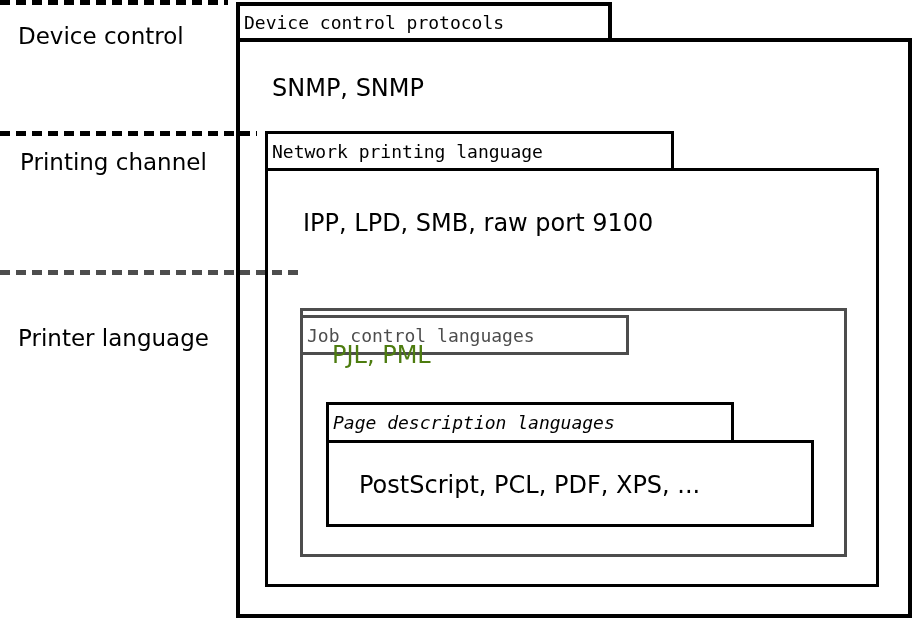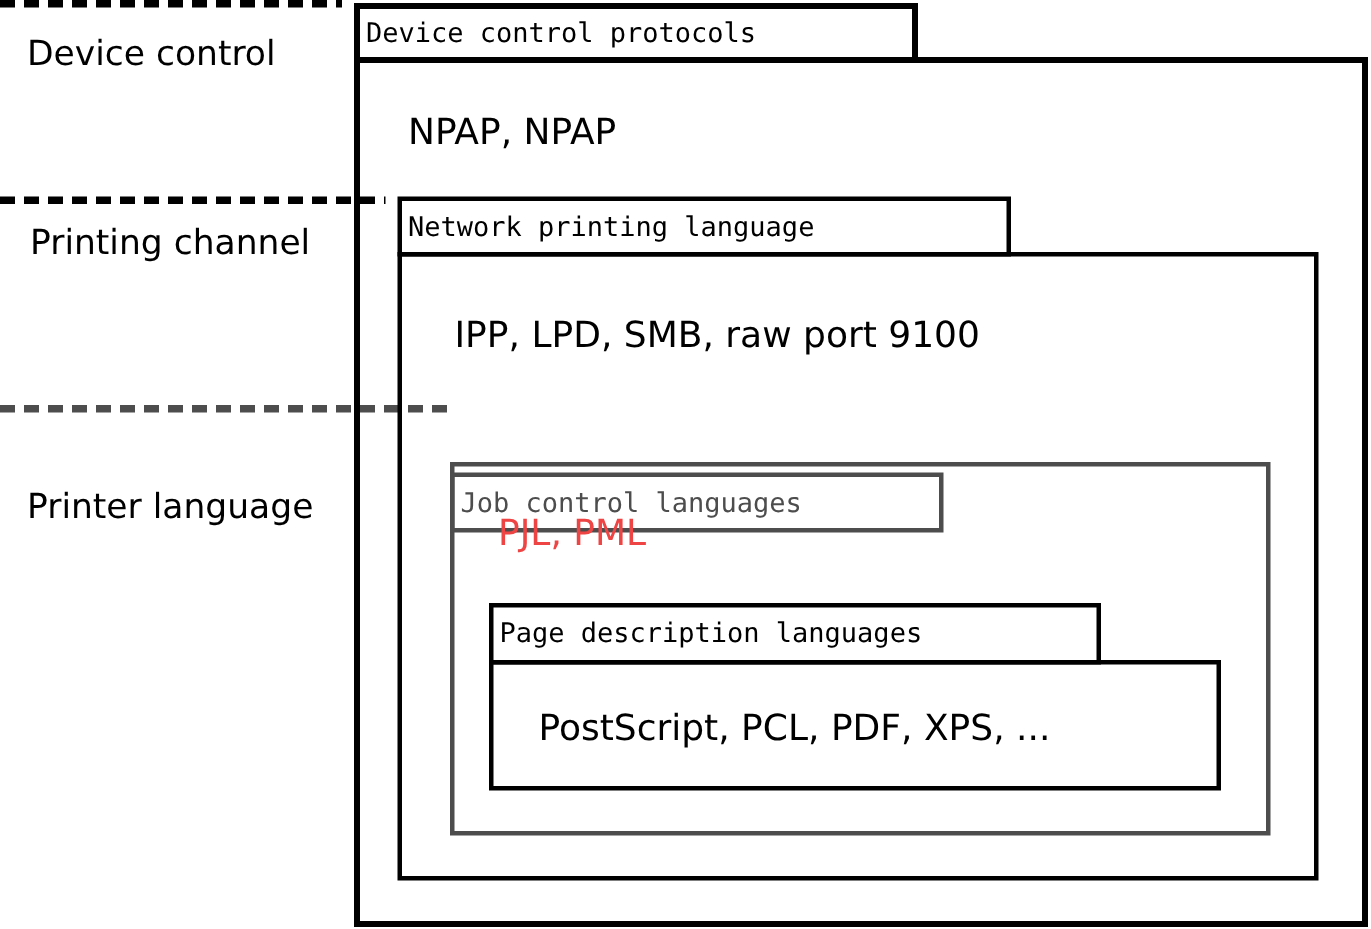--- a/index.html
+++ b/index.html
@@ -45,52 +45,52 @@
     white-space: nowrap;
     overflow: hidden;
   }
   .header-box.gray { color: #4d4d4d; margin-top: 44px; }
   .content-text {
     position: absolute;
     font-size: 24px;
     line-height: 30px;
     white-space: nowrap;
   }
-  .content-text.muted { color: #ef4444; }
+  .content-text.muted { color: #4d7c0f; }
 </style>
 </head>
 <body>
 
 <div class="canvas">
 
   <div class="dash-line" style="left:0; top:2; width:228px; color:#000000;"></div>
   <div class="dash-line" style="left:0; top:131px; width:257px; color:#000000;"></div>
   <div class="dash-line" style="left:0; top:270px; width:298px; color:#4d4d4d;"></div>
 
   <div class="row-label" style="left:18px; top:22px;">Device control</div>
   <div class="row-label" style="left:20px; top:148px;">Printing channel</div>
   <div class="row-label" style="left:18px; top:291px;margin-top:33px;">Printer language</div>
 
   <div class="box black outer" style="left:236px; top:38px; width:676px; height:580px;"></div>
   <div class="box black outer header-box" style="left:236px; top:2px; width:376px; height:40px;">
     <span>Device control protocols</span>
   </div>
-  <div class="content-text" style="left:272px; top:73px;">NPAP, NPAP</div>
+  <div class="content-text" style="left:272px; top:73px;">SNMP, SNMP</div>
 
   <div class="box black" style="left:265px; top:168px; width:614px; height:419px;"></div>
   <div class="box black header-box" style="left:265px; top:131px; width:409px; height:40px;">
     <span>Network printing language</span>
   </div>
   <div class="content-text" style="left:303px; top:208px;">IPP, LPD, SMB, raw port 9100</div>
 
   <div class="box gray" style="left:300px; top:308px; width:547px; height:249px;"></div>
   <div class="box gray header-box" style="left:300px; top:271px; width:329px; height:40px;">
     <span>Job control languages</span>
   </div>
   <div class="content-text muted" style="left:332px; top:340px;">PJL, PML</div>
 
   <div class="box black" style="left:326px; top:440px; width:488px; height:87px;"></div>
-  <div class="box black header-box" style="left:326px; top:402px; width:408px; height:41px;">
+  <div class="box black header-box" style="left:326px; top:402px; width:408px; height:41px;font-style:italic;">
     <span>Page description languages</span>
   </div>
   <div class="content-text" style="left:359px; top:470px;">PostScript, PCL, PDF, XPS, ...</div>
 
 </div>
 
 </body></html>

